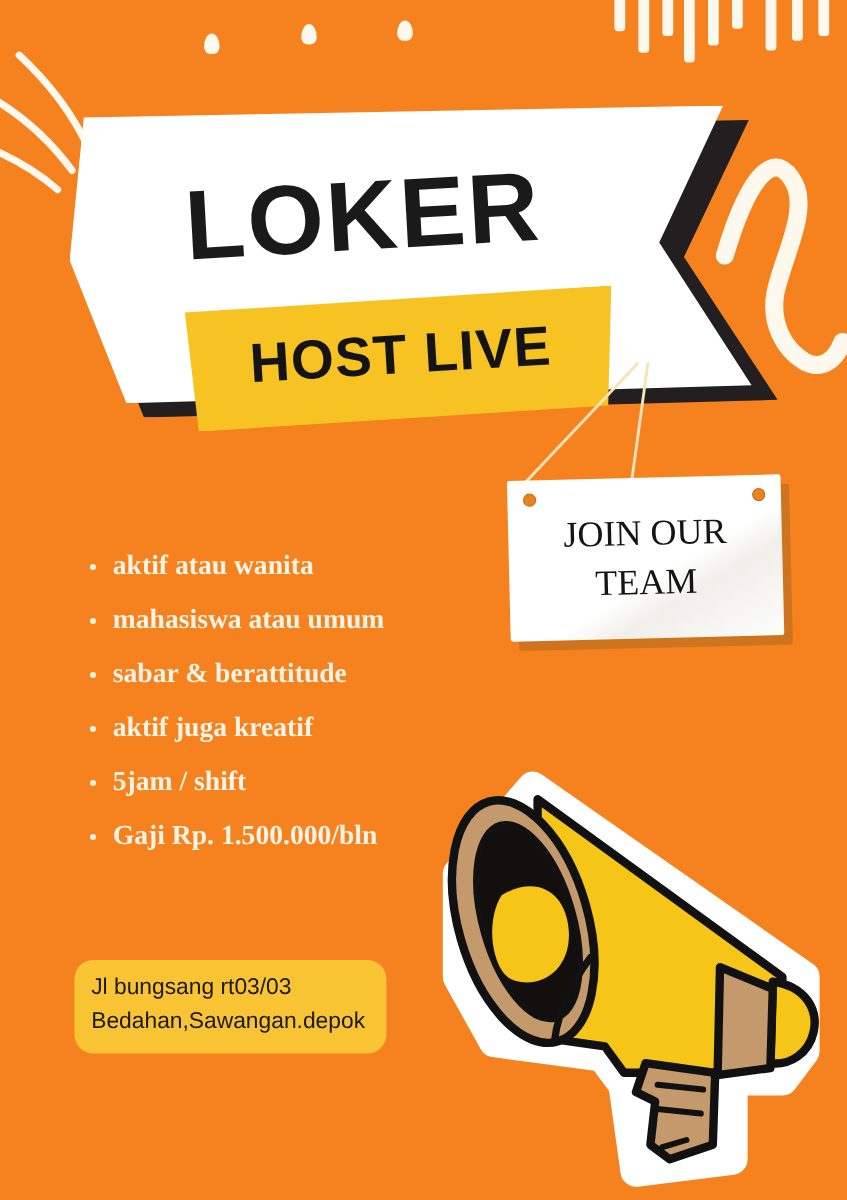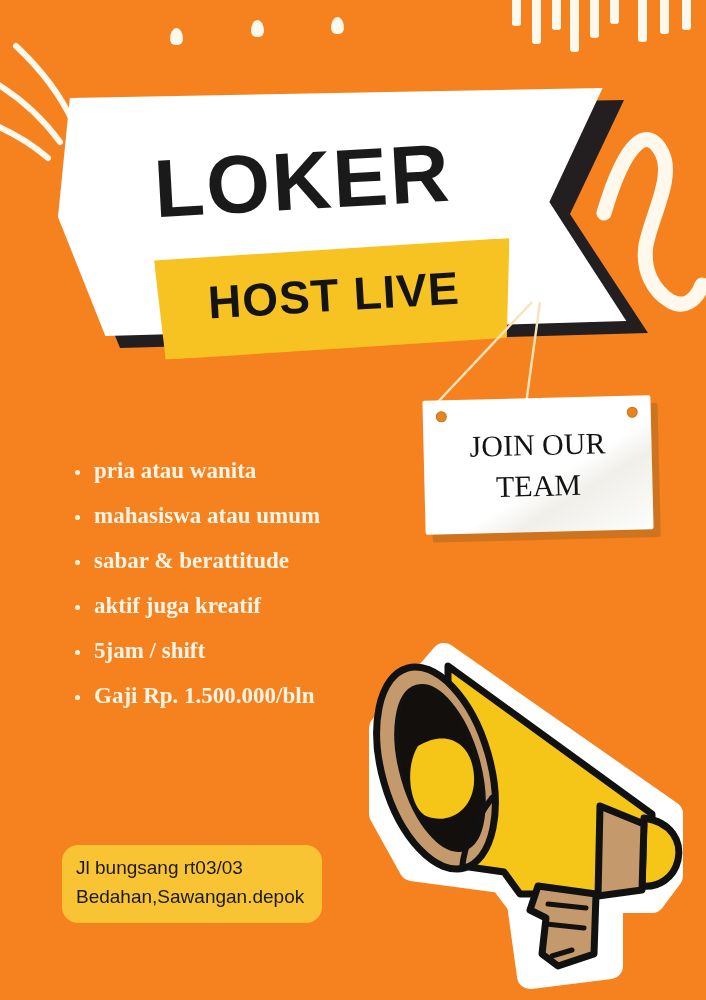--- a/index.html
+++ b/index.html
@@ -227,21 +227,21 @@
     position: absolute;
     top: 618px;
     left: 352px;
     width: 360px;
     height: 390px;
   }
 
   
   .address {
     position: absolute;
-    top: 845px;
+    top: 800px;
     left: 62px;
     padding: 9px 18px 11px 14px;
     background: #F9C433;
     border-radius: 16px;
     font-size: 19px;
     line-height: 1.52;
     color: #1A1A1A;
     font-family: "Liberation Sans", sans-serif;
   }
   .address span { display: block; white-space: nowrap; }
@@ -283,21 +283,21 @@
     <div class="loker">LOKER</div>
   </div>
 
   <div class="band-wrap">
     <div class="band"></div>
     <div class="hostlive">HOST LIVE</div>
   </div>
 
 
   <ul class="reqs">
-    <li>pria atau wanita</li>
+    <li>aktif atau wanita</li>
     <li>mahasiswa atau umum</li>
     <li>sabar &amp; berattitude</li>
     <li>aktif juga kreatif</li>
     <li>5jam / shift</li>
     <li>Gaji Rp. 1.500.000/bln</li>
   </ul>
 
   <svg class="strings" viewBox="0 0 230 110">
     <path d="M112 2 L16 104" stroke="#F8E3B8" stroke-width="2.4" fill="none"></path>
     <path d="M120 2 L106 104" stroke="#F8E3B8" stroke-width="2.4" fill="none"></path>

